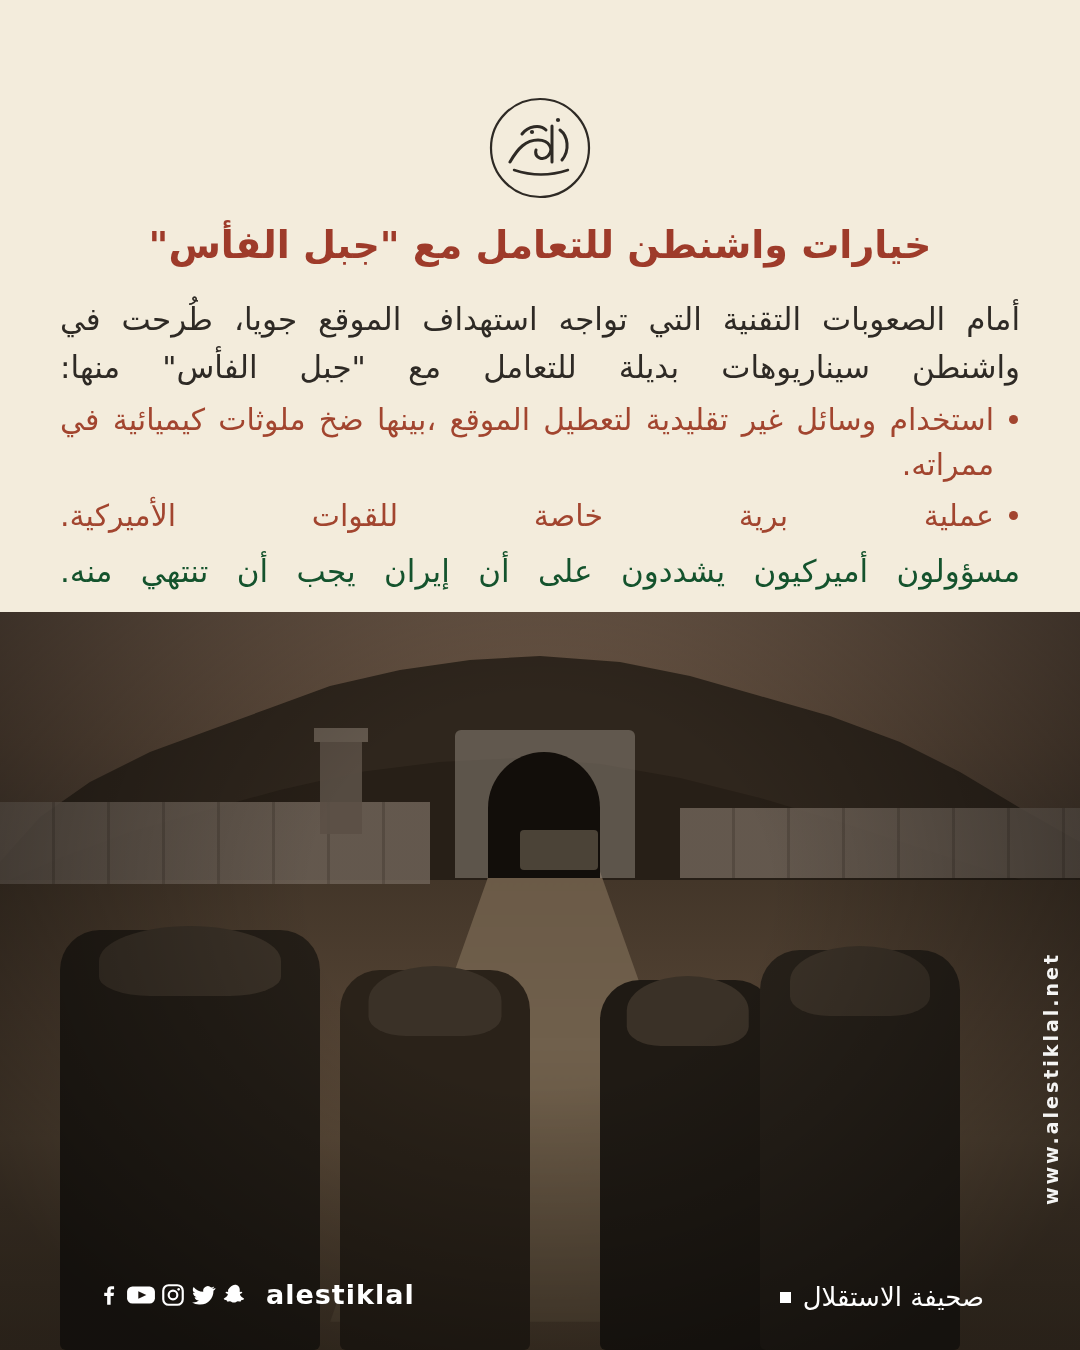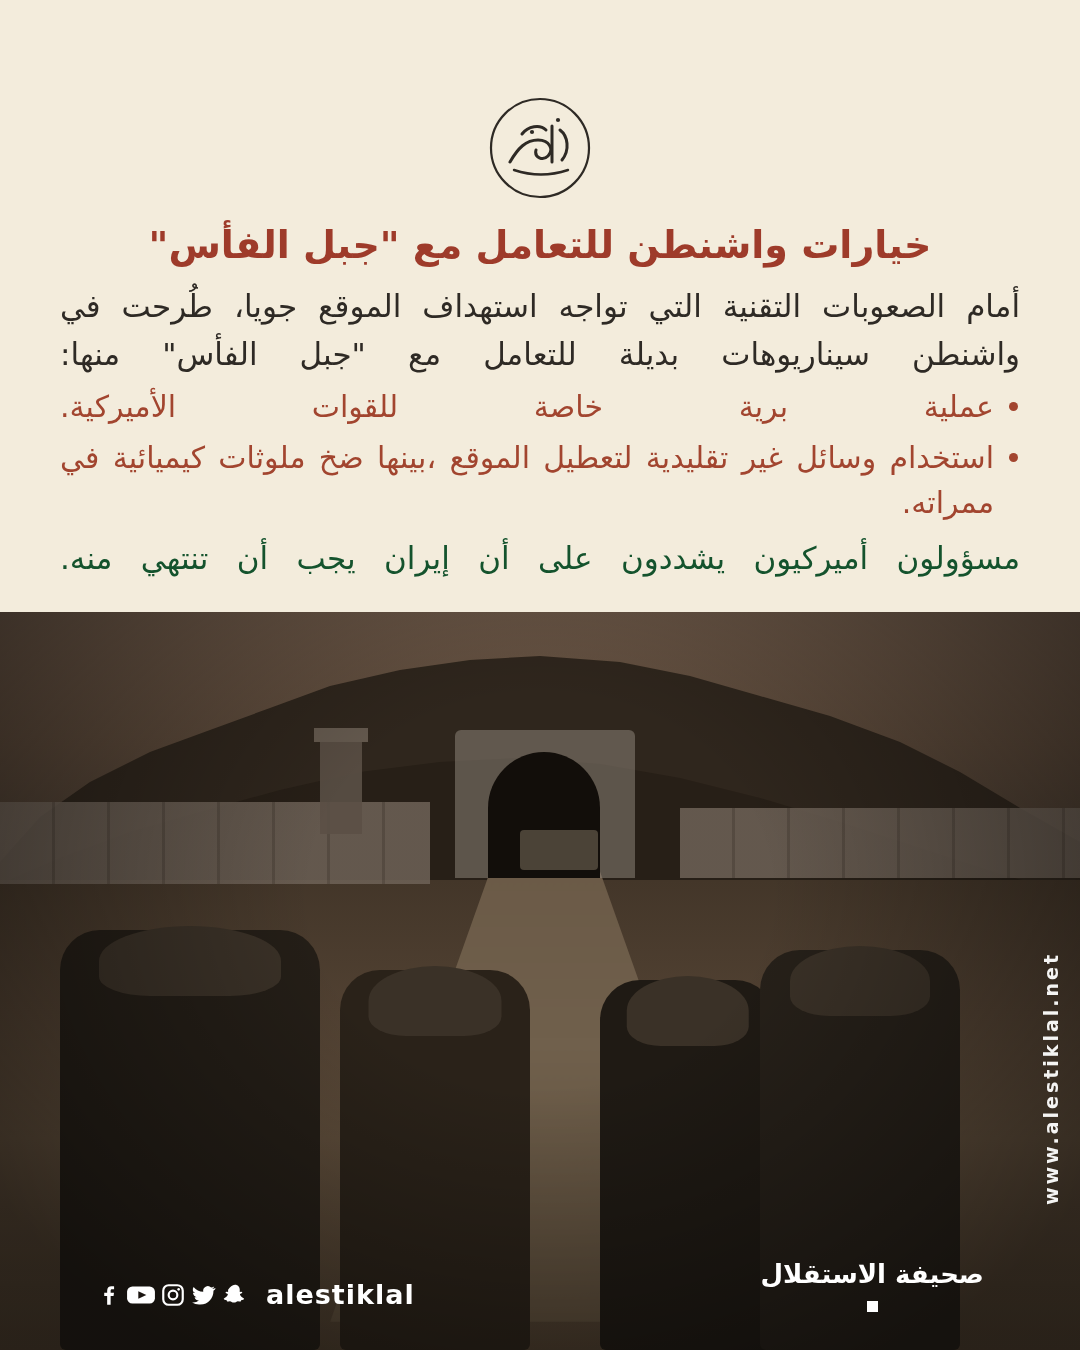--- a/index.html
+++ b/index.html
@@ -47,21 +47,21 @@
     font-size: 38px;
     font-weight: bold;
     color: #9e3b2a;
     letter-spacing: 0px;
     line-height: 1.25;
     direction: rtl;
   }
 
   .body-block {
     position: absolute;
-    top: 282px;
+    top: 295px;
     left: 60px;
     width: 960px;
     direction: rtl;
     text-align: justify;
   }
 
   .lede {
     font-size: 31px;
     line-height: 1.55;
     color: #2e2a25;
@@ -259,26 +259,25 @@
     letter-spacing: 1px;
     margin-left: 14px;
     font-family: "DejaVu Sans", "Liberation Sans", sans-serif;
   }
   .brand-ar {
     position: absolute;
     right: 96px;
     bottom: 38px;
     color: #ffffff;
     font-size: 26px;
-    font-weight: bold;
+    font-weight: normal;
     direction: rtl;
     display: flex;
     align-items: center;
     gap: 12px;
-    flex-direction: column;
   }
   .brand-sq {
     width: 11px; height: 11px;
     background: #ffffff;
     display: inline-block;
   }
   .site-url {
     position: absolute;
     right: 18px;
     top: 340px;
@@ -314,25 +313,25 @@
     </div>
 
     <div class="headline">خيارات واشنطن للتعامل مع "جبل الفأس"</div>
 
     <div class="body-block">
       <p class="lede">أمام الصعوبات التقنية التي تواجه استهداف الموقع جويا، طُرحت في واشنطن سيناريوهات بديلة للتعامل مع "جبل الفأس" منها:</p>
 
       <ul class="bullets">
         <li>
           <span class="dot"></span>
-          <span>عملية برية خاصة للقوات الأميركية.</span>
+          <span>استخدام وسائل غير تقليدية لتعطيل الموقع ،بينها ضخ ملوثات كيميائية في ممراته.</span>
         </li>
         <li>
           <span class="dot"></span>
-          <span>استخدام وسائل غير تقليدية لتعطيل الموقع ،بينها ضخ ملوثات كيميائية في ممراته.</span>
+          <span>عملية برية خاصة للقوات الأميركية.</span>
         </li>
       </ul>
 
       <p class="closing">مسؤولون أميركيون يشددون على أن إيران يجب أن تنتهي منه.</p>
     </div>
   </div>
 
   <div class="photo">
     <div class="sky"></div>
 

